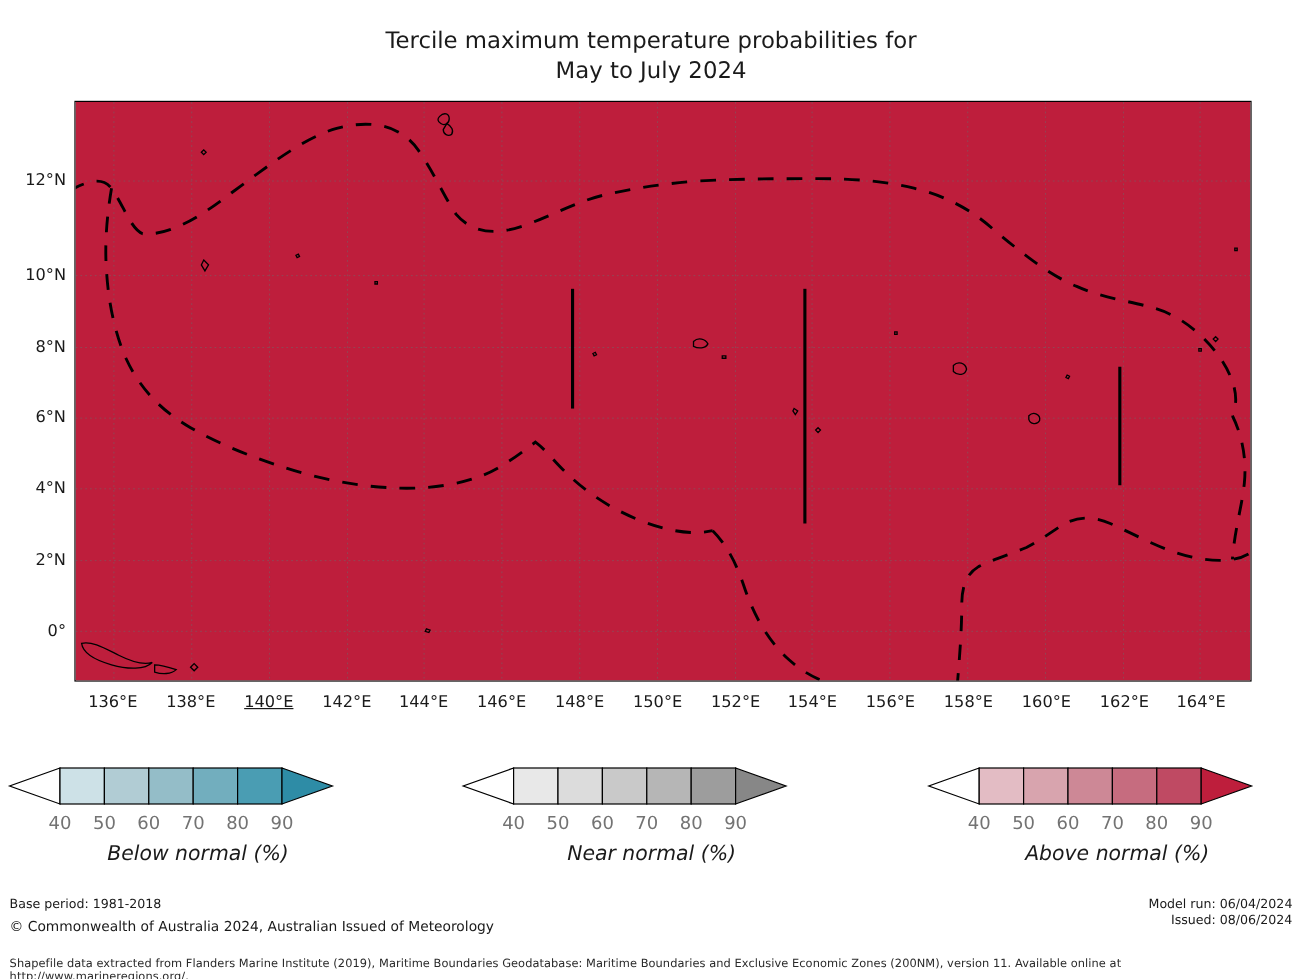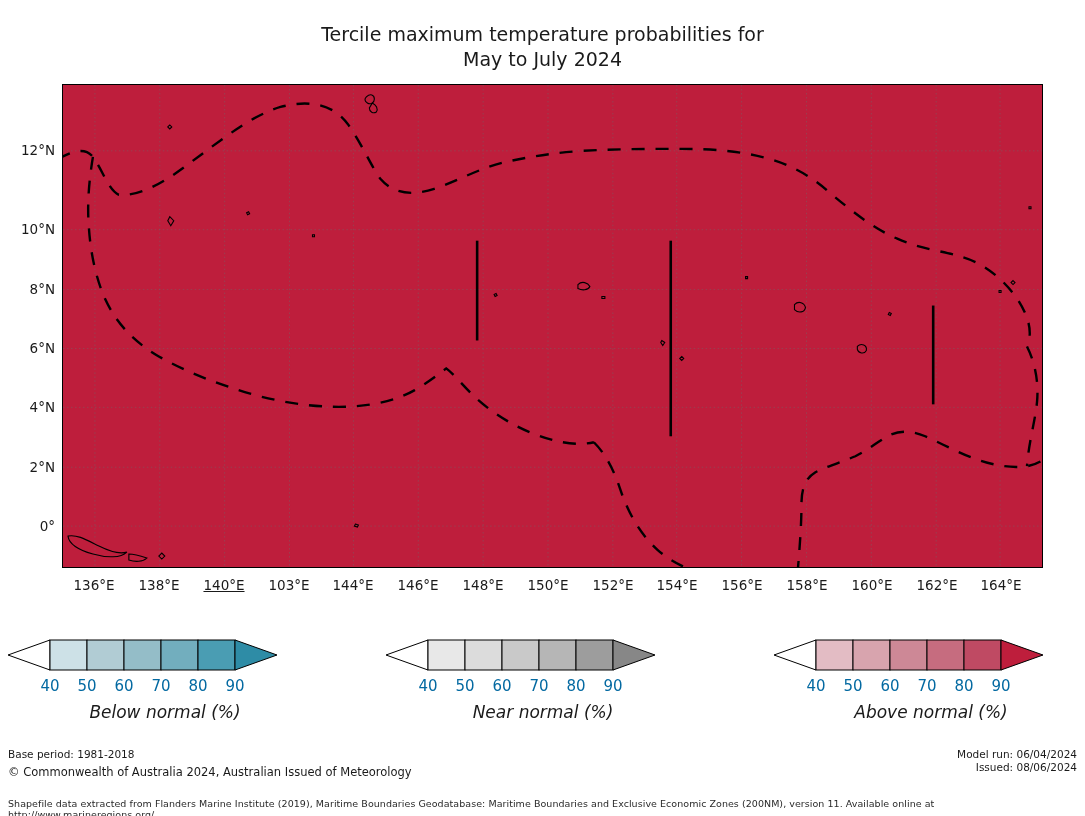--- a/index.html
+++ b/index.html
@@ -107,21 +107,21 @@
     height: 22px;
     margin-top: 1px;
   }
   .cbar-tick {
     position: absolute;
     top: 0;
     width: 40px;
     margin-left: -20px;
     text-align: center;
     font-size: 15px;
-    color: #0369a1;
+    color: #737373;
   }
   .cbar-caption {
     text-align: center;
     font-size: 17px;
     color: #1a1a1a;
     margin-top: 3px;
     width: 330px;
     font-style: italic;
   }
 
@@ -259,21 +259,21 @@
   <div class="ytick" style="top:264px;">6°N</div>
   <div class="ytick" style="top:323px;">4°N</div>
   <div class="ytick" style="top:383px;">2°N</div>
   <div class="ytick" style="top:442px;">0°</div>
 </div>
 
 <div id="x-axis">
   <div class="xtick" style="left:32px;">136°E</div>
   <div class="xtick" style="left:97px;">138°E</div>
   <div class="xtick" style="left:162px;text-decoration:underline;">140°E</div>
-  <div class="xtick" style="left:227px;">103°E</div>
+  <div class="xtick" style="left:227px;">142°E</div>
   <div class="xtick" style="left:291px;">144°E</div>
   <div class="xtick" style="left:356px;">146°E</div>
   <div class="xtick" style="left:421px;">148°E</div>
   <div class="xtick" style="left:486px;">150°E</div>
   <div class="xtick" style="left:551px;">152°E</div>
   <div class="xtick" style="left:615px;">154°E</div>
   <div class="xtick" style="left:680px;">156°E</div>
   <div class="xtick" style="left:745px;">158°E</div>
   <div class="xtick" style="left:810px;">160°E</div>
   <div class="xtick" style="left:875px;">162°E</div>

